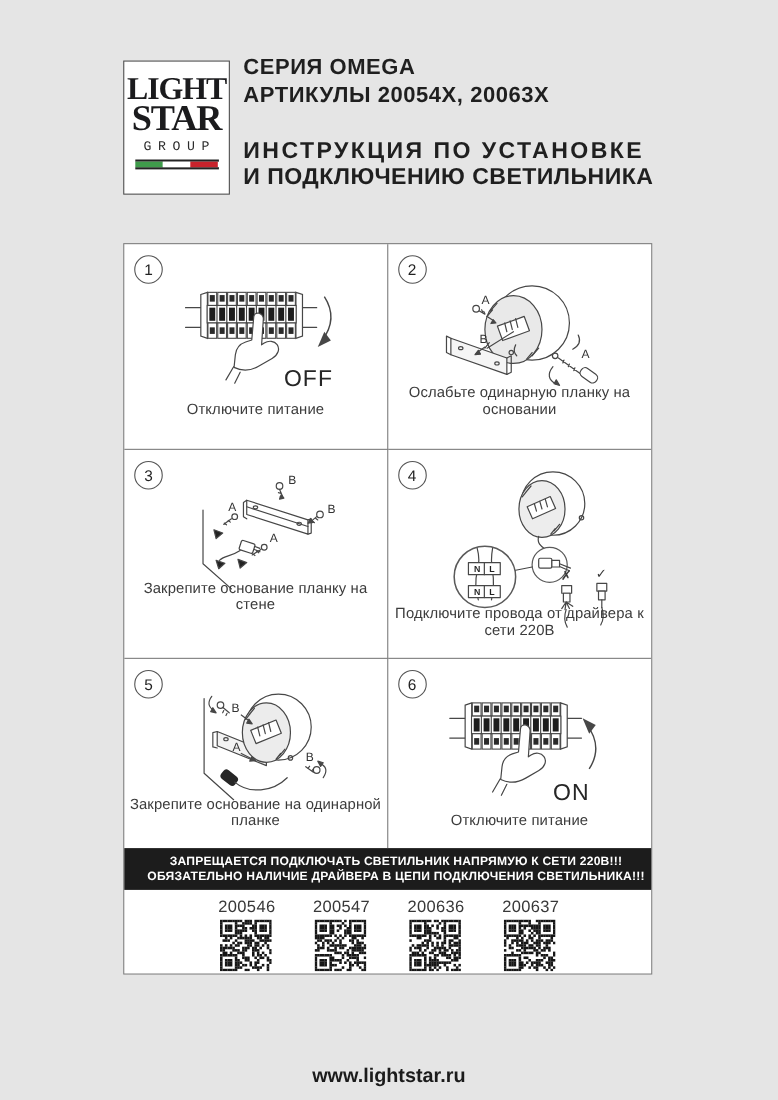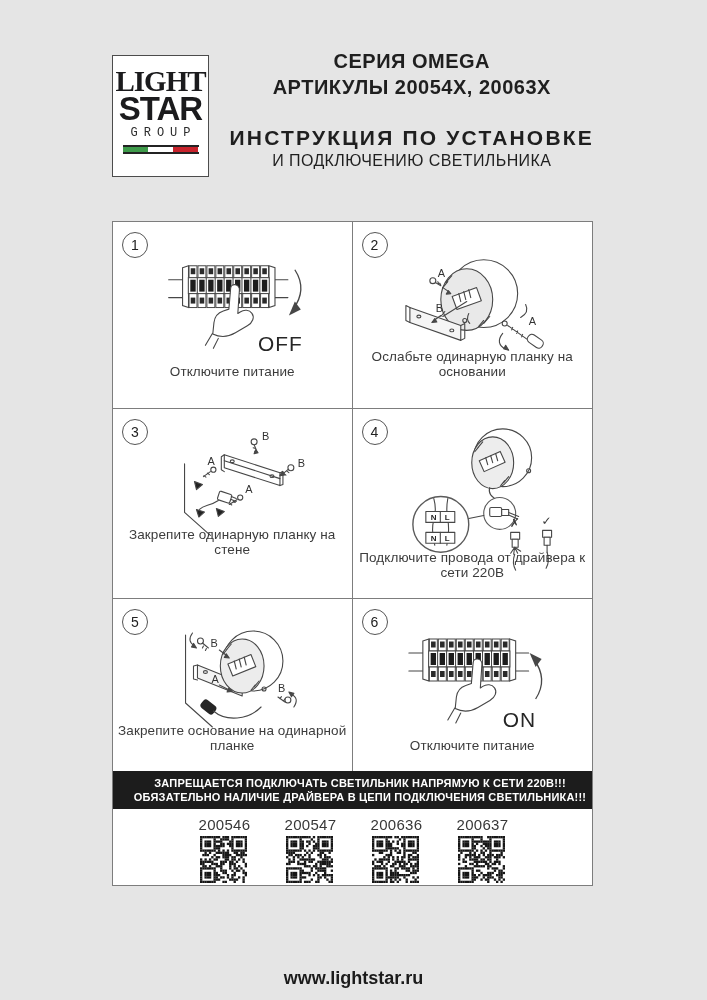--- a/index.html
+++ b/index.html
@@ -4,34 +4,34 @@
 <style>
   html,body{margin:0;padding:0;background:#fdfdfd;}
   .page{position:relative;width:707px;height:1000px;background:#e5e5e5;overflow:hidden;
         font-family:"Liberation Sans","DejaVu Sans",sans-serif;color:#1f1f1f;}
 
   
   .logo-box{position:absolute;left:112px;top:55px;width:97px;height:122px;
             border:1px solid #4c4c4c;background:#fff;text-align:center;box-sizing:border-box;}
   .logo-light{margin-top:13px;font-family:"Liberation Serif","DejaVu Serif",serif;
               font-weight:700;font-size:29px;line-height:25px;letter-spacing:-1px;color:#1b1b1d;}
-  .logo-star{font-family:Liberation Sans, sans-serif;font-weight:700;
+  .logo-star{font-family:Liberation Serif, serif;font-weight:700;
              font-size:33px;line-height:29px;letter-spacing:-1px;color:#1b1b1d;}
   .logo-group{margin-top:3px;font-family:Liberation Mono, monospace;
               font-size:12px;letter-spacing:6px;text-indent:6px;color:#2a2a2a;}
   .logo-flag{width:76px;height:5px;margin:5px auto 0;display:flex;
              border-top:2px solid #232323;border-bottom:2px solid #232323;}
   .logo-flag span{flex:1;}
   .fg{background:#3f9b4b;} .fw{background:#ffffff;} .fr{background:#c8232c;}
 
   
-  .header-text{position:absolute;top:48px;right:113px;text-align:center;}
+  .header-text{position:absolute;top:48px;right:113px;text-align:left;}
   .h-series,.h-articles{font-weight:700;font-size:20px;line-height:26px;letter-spacing:.5px;}
   .h-title1{margin-top:26px;font-weight:700;font-size:21px;line-height:23px;letter-spacing:2.2px;}
-  .h-title2{font-weight:400;font-size:16px;line-height:23px;letter-spacing:.4px;}
+  .h-title2{font-weight:700;font-size:21px;line-height:23px;letter-spacing:.4px;}
 
   
   .content-box{position:absolute;left:112px;top:221px;width:481px;height:665px;
                border:1px solid #7d7d7d;box-sizing:border-box;background:#fff;}
   .grid{display:grid;grid-template-columns:239.5px 239.5px;grid-template-rows:187px 190px 172px;}
   .cell{position:relative;box-sizing:border-box;}
   .cell.cl{border-right:1px solid #7d7d7d;}
   .cell.rt{border-bottom:1px solid #7d7d7d;}
   .stepnum{position:absolute;left:9px;top:10px;width:24px;height:24px;border:1.2px solid #555;
            border-radius:50%;text-align:center;line-height:24px;font-size:14px;color:#222;background:#fff;z-index:2;}
@@ -192,21 +192,21 @@
               <path d="M119,91 l5,2 M119,88 l5,2"></path>
               <path d="M106,92 C 97,98 92,96 87,101"></path>
               <path d="M84,101 l8,2.6 -5.6,5 z" fill="#222"></path>
             </g>
           </g>
           <text class="lbl" x="95" y="56">A</text>
           <text class="lbl" x="150" y="31">B</text>
           <text class="lbl" x="186" y="58">B</text>
           <text class="lbl" x="133" y="84">A</text>
         </svg>
-        <div class="caption cap-c3">Закрепите одинарную планку на стене</div>
+        <div class="caption cap-c3">Закрепите основание планку на стене</div>
       </div>
 
       <div class="cell rt">
         <div class="stepnum">4</div>
         <svg class="art" viewBox="0 0 240 190" preserveAspectRatio="none">
           <g stroke="#474747" stroke-width="1.1" fill="none" stroke-linejoin="round" stroke-linecap="round">
             <circle cx="150" cy="49" r="29" fill="#fff"></circle>
             <ellipse cx="140" cy="54" rx="21" ry="26" fill="#ededed"></ellipse>
             <path d="M126,38 l-4,5 M130,33 l-5,6 M152,72 l-4,5 M156,68 l-5,6"></path>
             <g>

